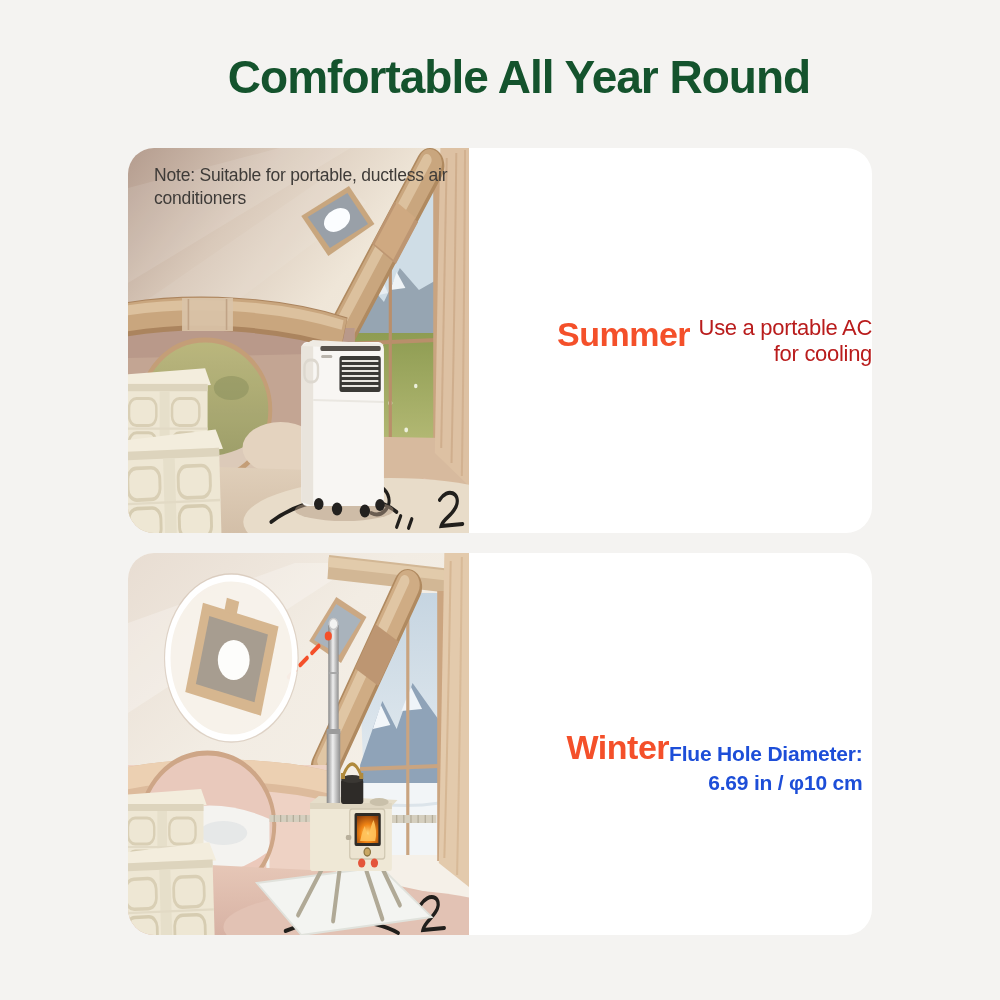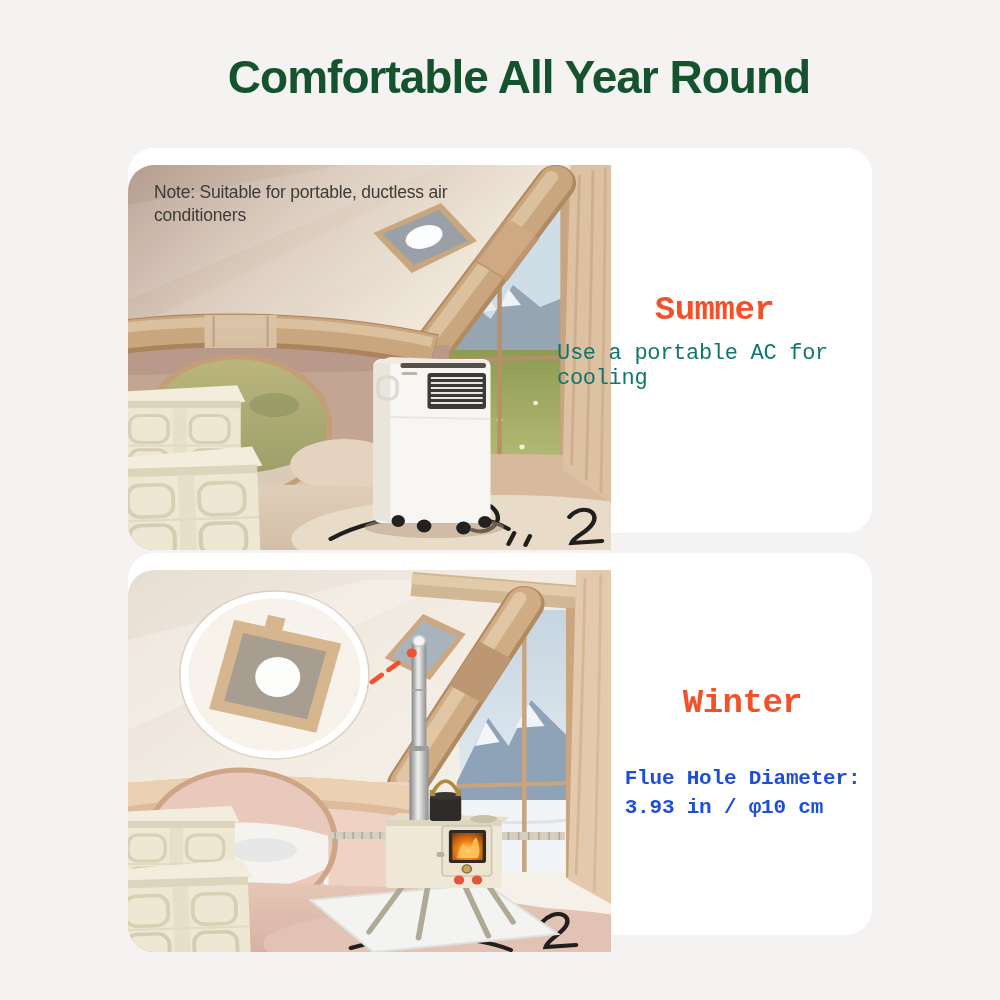--- a/index.html
+++ b/index.html
@@ -14,47 +14,46 @@
     color:#14532d;
     padding-left:19px;
   }
   .card{
     position:absolute;left:128px;width:744px;background:#ffffff;
     border-radius:26px;
   }
   .card.summer{top:148px;height:385px;}
   .card.winter{top:553px;height:382px;}
   .photo{
-    position:absolute;left:0;top:17px;width:483px;height:100%;
+    position:absolute;left:0;top:0;width:341px;height:100%;
     border-radius:26px 0 0 26px;overflow:hidden;
   }
   .photo svg{display:block;width:100%;height:100%;}
   .photo-note{
     position:absolute;left:26px;top:16px;width:310px;
     font-size:17.5px;line-height:1.3;letter-spacing:-0.2px;
     color:#3e3b38;
   }
   .copy{
     position:absolute;left:429px;top:0;width:315px;height:100%;
-    display:flex;flex-direction:column;align-items:center;justify-content:center;
-    text-align:left;
-    font-family:Liberation Mono, monospace;
+    display:flex;flex-direction:row;align-items:center;justify-content:center;
+    text-align:right;
   }
   .copy .heading{
     font-size:34px;font-weight:bold;color:#f4502a;letter-spacing:-0.5px;
     margin:0 0 12px 0;
   }
   .copy .desc{
-    font-size:22px;color:#0f766e;letter-spacing:-0.3px;margin:0;
+    font-size:22px;color:#b91c1c;letter-spacing:-0.3px;margin:0;
   }
   .copy .spec{
     margin-top:30px;font-size:21px;font-weight:bold;color:#1d4ed8;
     line-height:1.4;letter-spacing:-0.2px;
   }
-  .card.winter .copy{padding-top:18px;box-sizing:border-box;margin-left:28px;}
+  .card.winter .copy{padding-top:18px;box-sizing:border-box;}
 </style>
 </head>
 <body style="background: rgb(244, 243, 241);">
 
 <div class="page-title">Comfortable All Year Round</div>
 
 <div class="card summer">
   <div class="photo">
     <svg viewBox="0 0 429 385" preserveAspectRatio="none">
       <defs>
@@ -363,16 +362,16 @@
           <rect x="110" y="48" width="16" height="14" fill="#d6b68f"></rect>
         </g>
         <circle cx="133" cy="107" r="20" fill="#fdfdfb"></circle>
       </g>
     </svg>
   </div>
   <div class="copy">
     <div class="heading">Winter</div>
     <div class="spec">
       <div>Flue Hole Diameter:</div>
-      <div>3.93 in / φ10 cm</div>
+      <div>6.69 in / φ10 cm</div>
     </div>
   </div>
 </div>
 
 </body></html>

